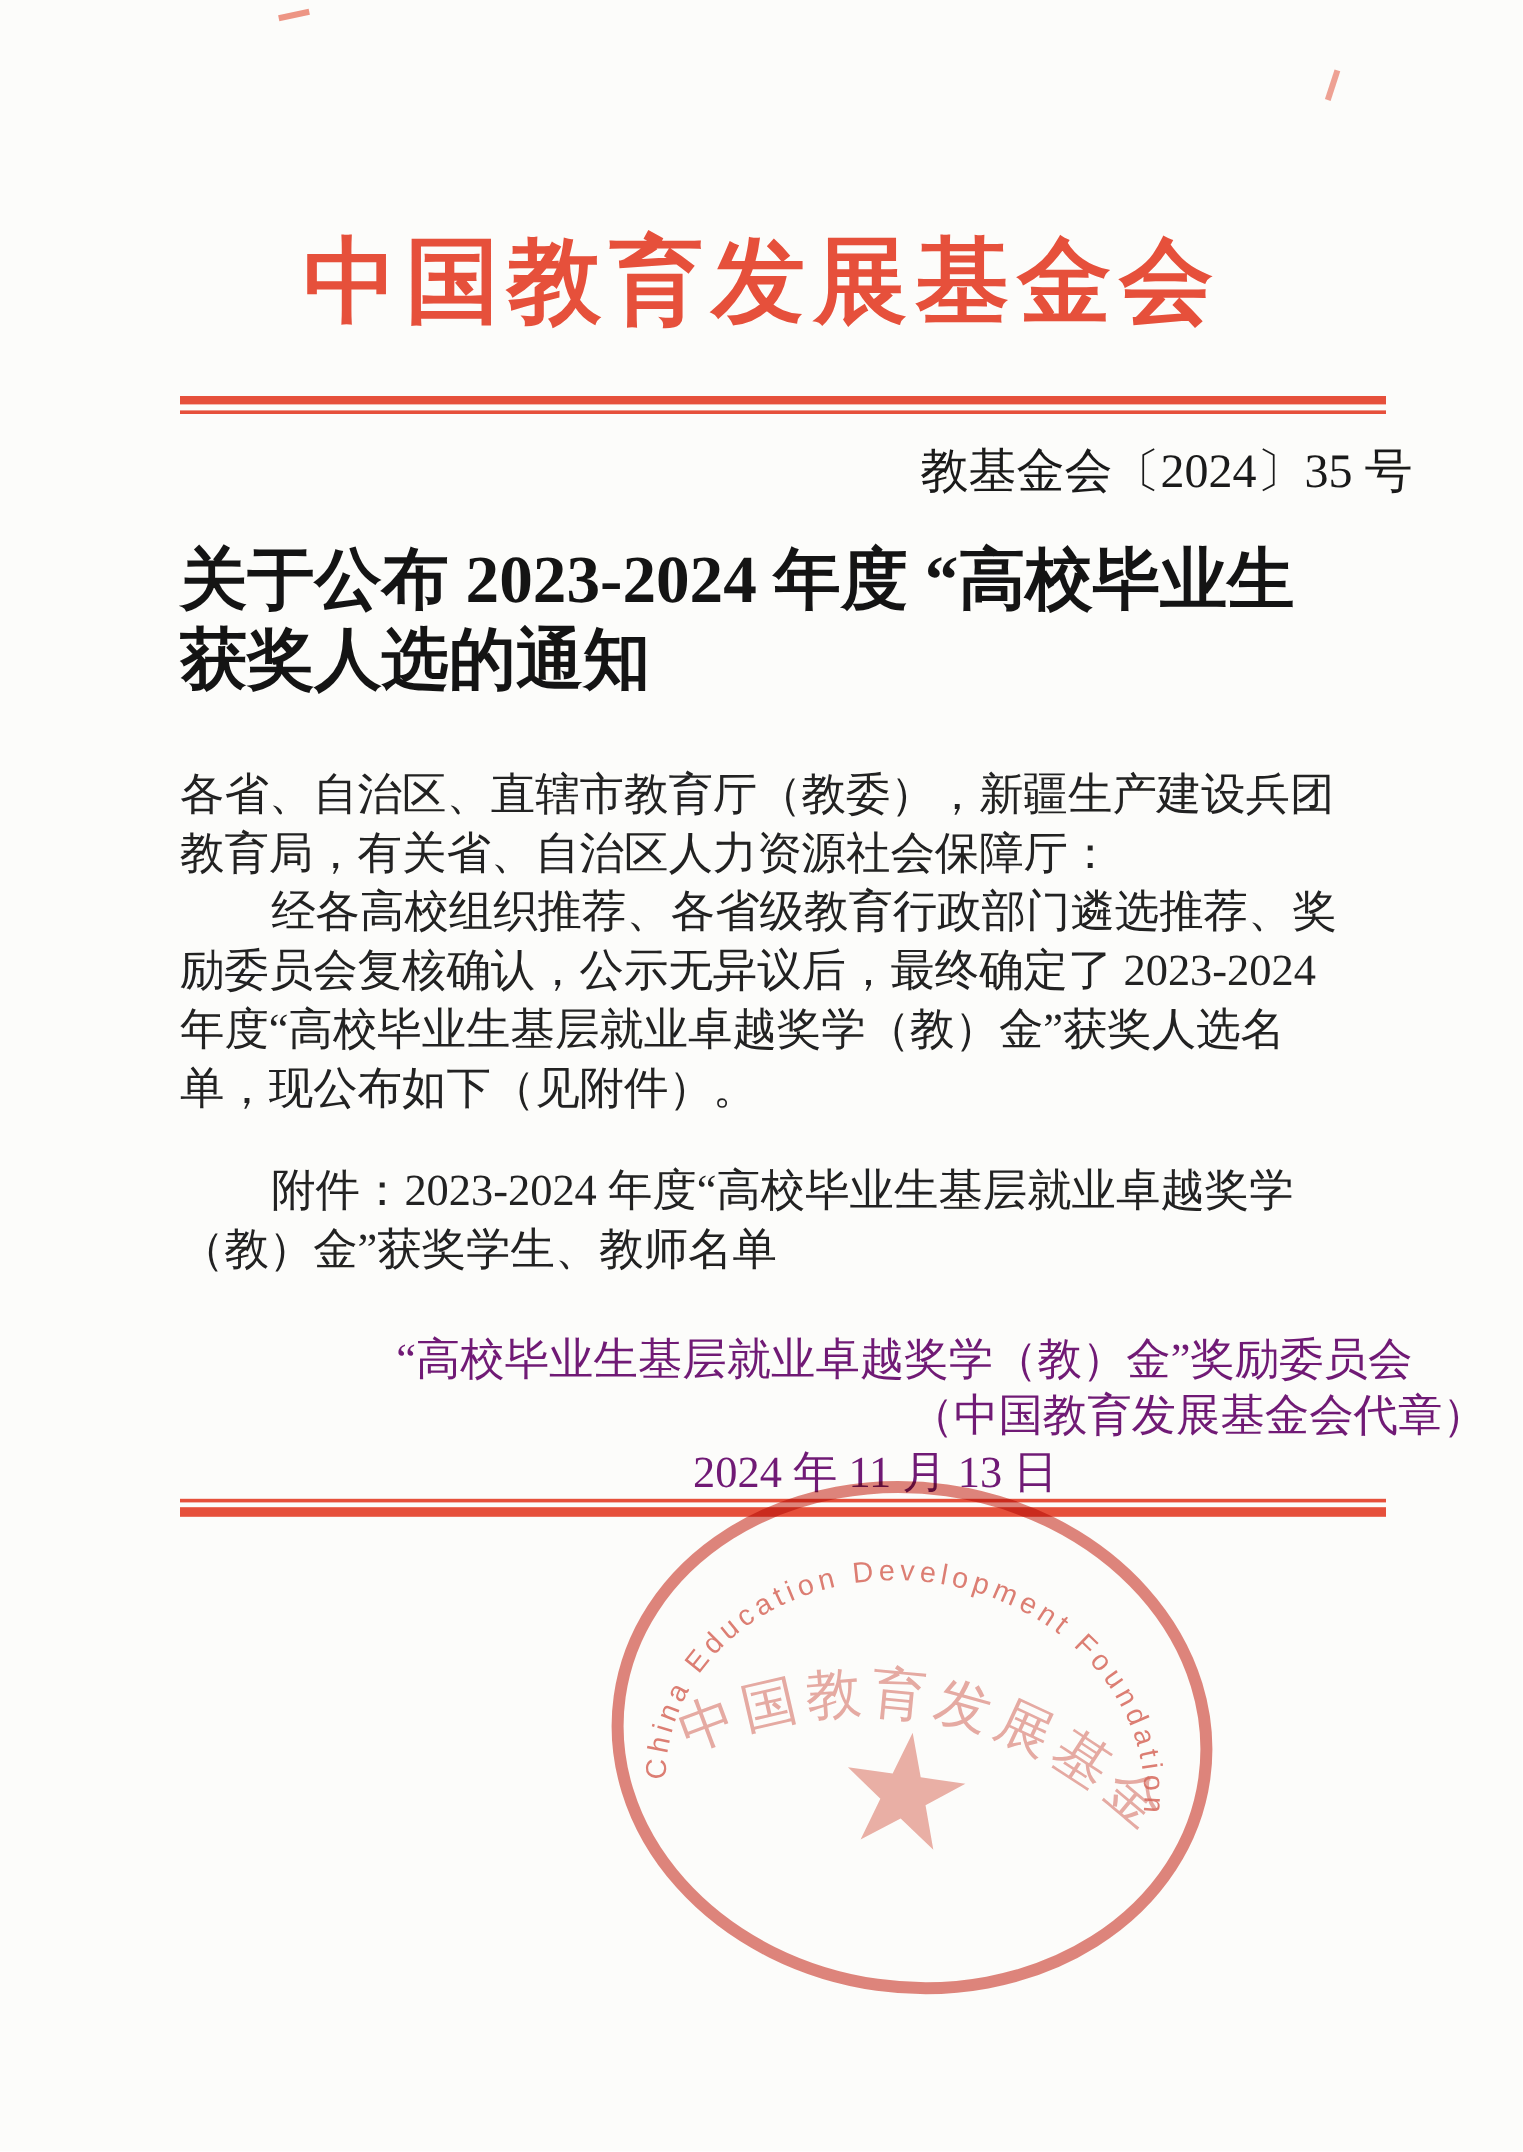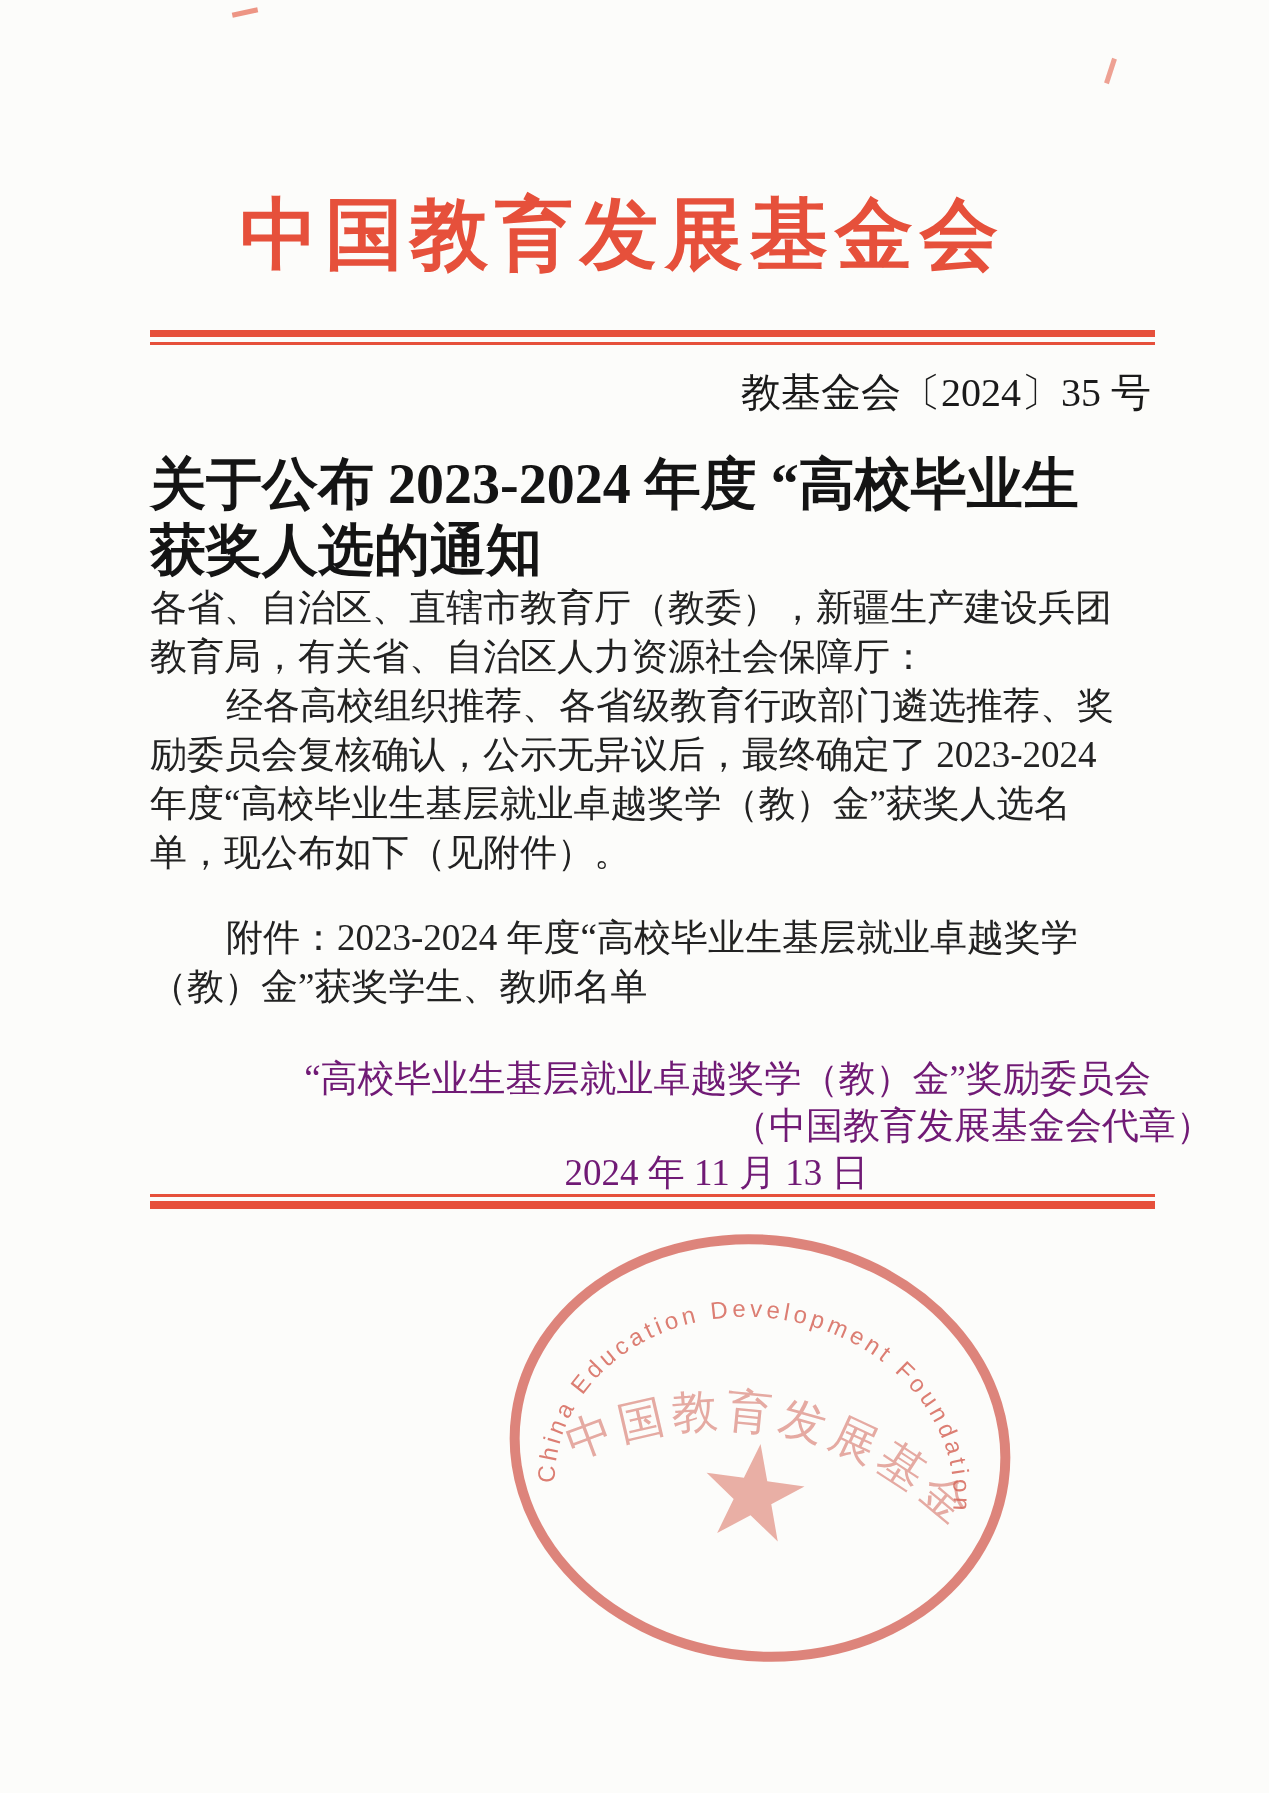--- a/index.html
+++ b/index.html
@@ -1,21 +1,21 @@
 <!DOCTYPE html>
 <html><head>
 <meta charset="utf-8">
 <style>
   * { margin:0; padding:0; box-sizing:border-box; }
   html,body { background:#ffffff; }
   .page {
     width:1269px; height:1793px; position:relative; overflow:hidden;
     background:#fcfcfa; color:#1d1d1d;
     font-family:"Liberation Serif","DejaVu Serif",serif;
-    padding:0 118px 0 150px;
+    padding:0 92px 0 150px;
   }
   .letterhead {
     padding-top:185px; line-height:100px; text-align:center; white-space:nowrap;
     font-size:78px; font-weight:700; letter-spacing:7px;
     color:#e6503b; transform:translateX(-28px);
   }
   .rule { width:1005px; }
   .rule-top { margin-top:45px; }
   .rule-top .bar-thick { height:7px; background:#e6503b; }
   .rule-top .bar-thin  { height:3px; background:#e6503b; margin-top:5px; }
@@ -23,21 +23,21 @@
   .rule-bottom .bar-thin  { height:3px; background:#e6503b; }
   .rule-bottom .bar-thick { height:8px; background:#e6503b; margin-top:4px; }
   .doc-number {
     margin-top:26px; font-size:40px; line-height:44px; text-align:right;
     white-space:nowrap; color:#1a1a1a;
   }
   .doc-title {
     margin-top:36px; text-align:left; font-size:56px; line-height:66px;
     font-weight:700; color:#141414; white-space:nowrap;
   }
-  .body-text { font-size:37px; color:#222; }
+  .body-text { margin-top:55px; font-size:37px; color:#222; }
   .body-text .line { line-height:49px; height:49px; white-space:nowrap; }
   .para.indent .line:first-child { text-indent:76px; }
   .attachment { margin-top:36px; }
   .signature { margin-top:44px; font-size:37px; color:#701a75; }
   .signature .sig-line { line-height:47px; height:47px; white-space:nowrap; }
   .sig-committee { text-align:right; }
   .sig-onbehalf  { text-align:right; transform:translateX(62px); }
   .sig-date      { text-align:center; transform:translateX(66px); }
   .seal {
     position:absolute; left:500px; top:1228px; width:520px; height:440px;

